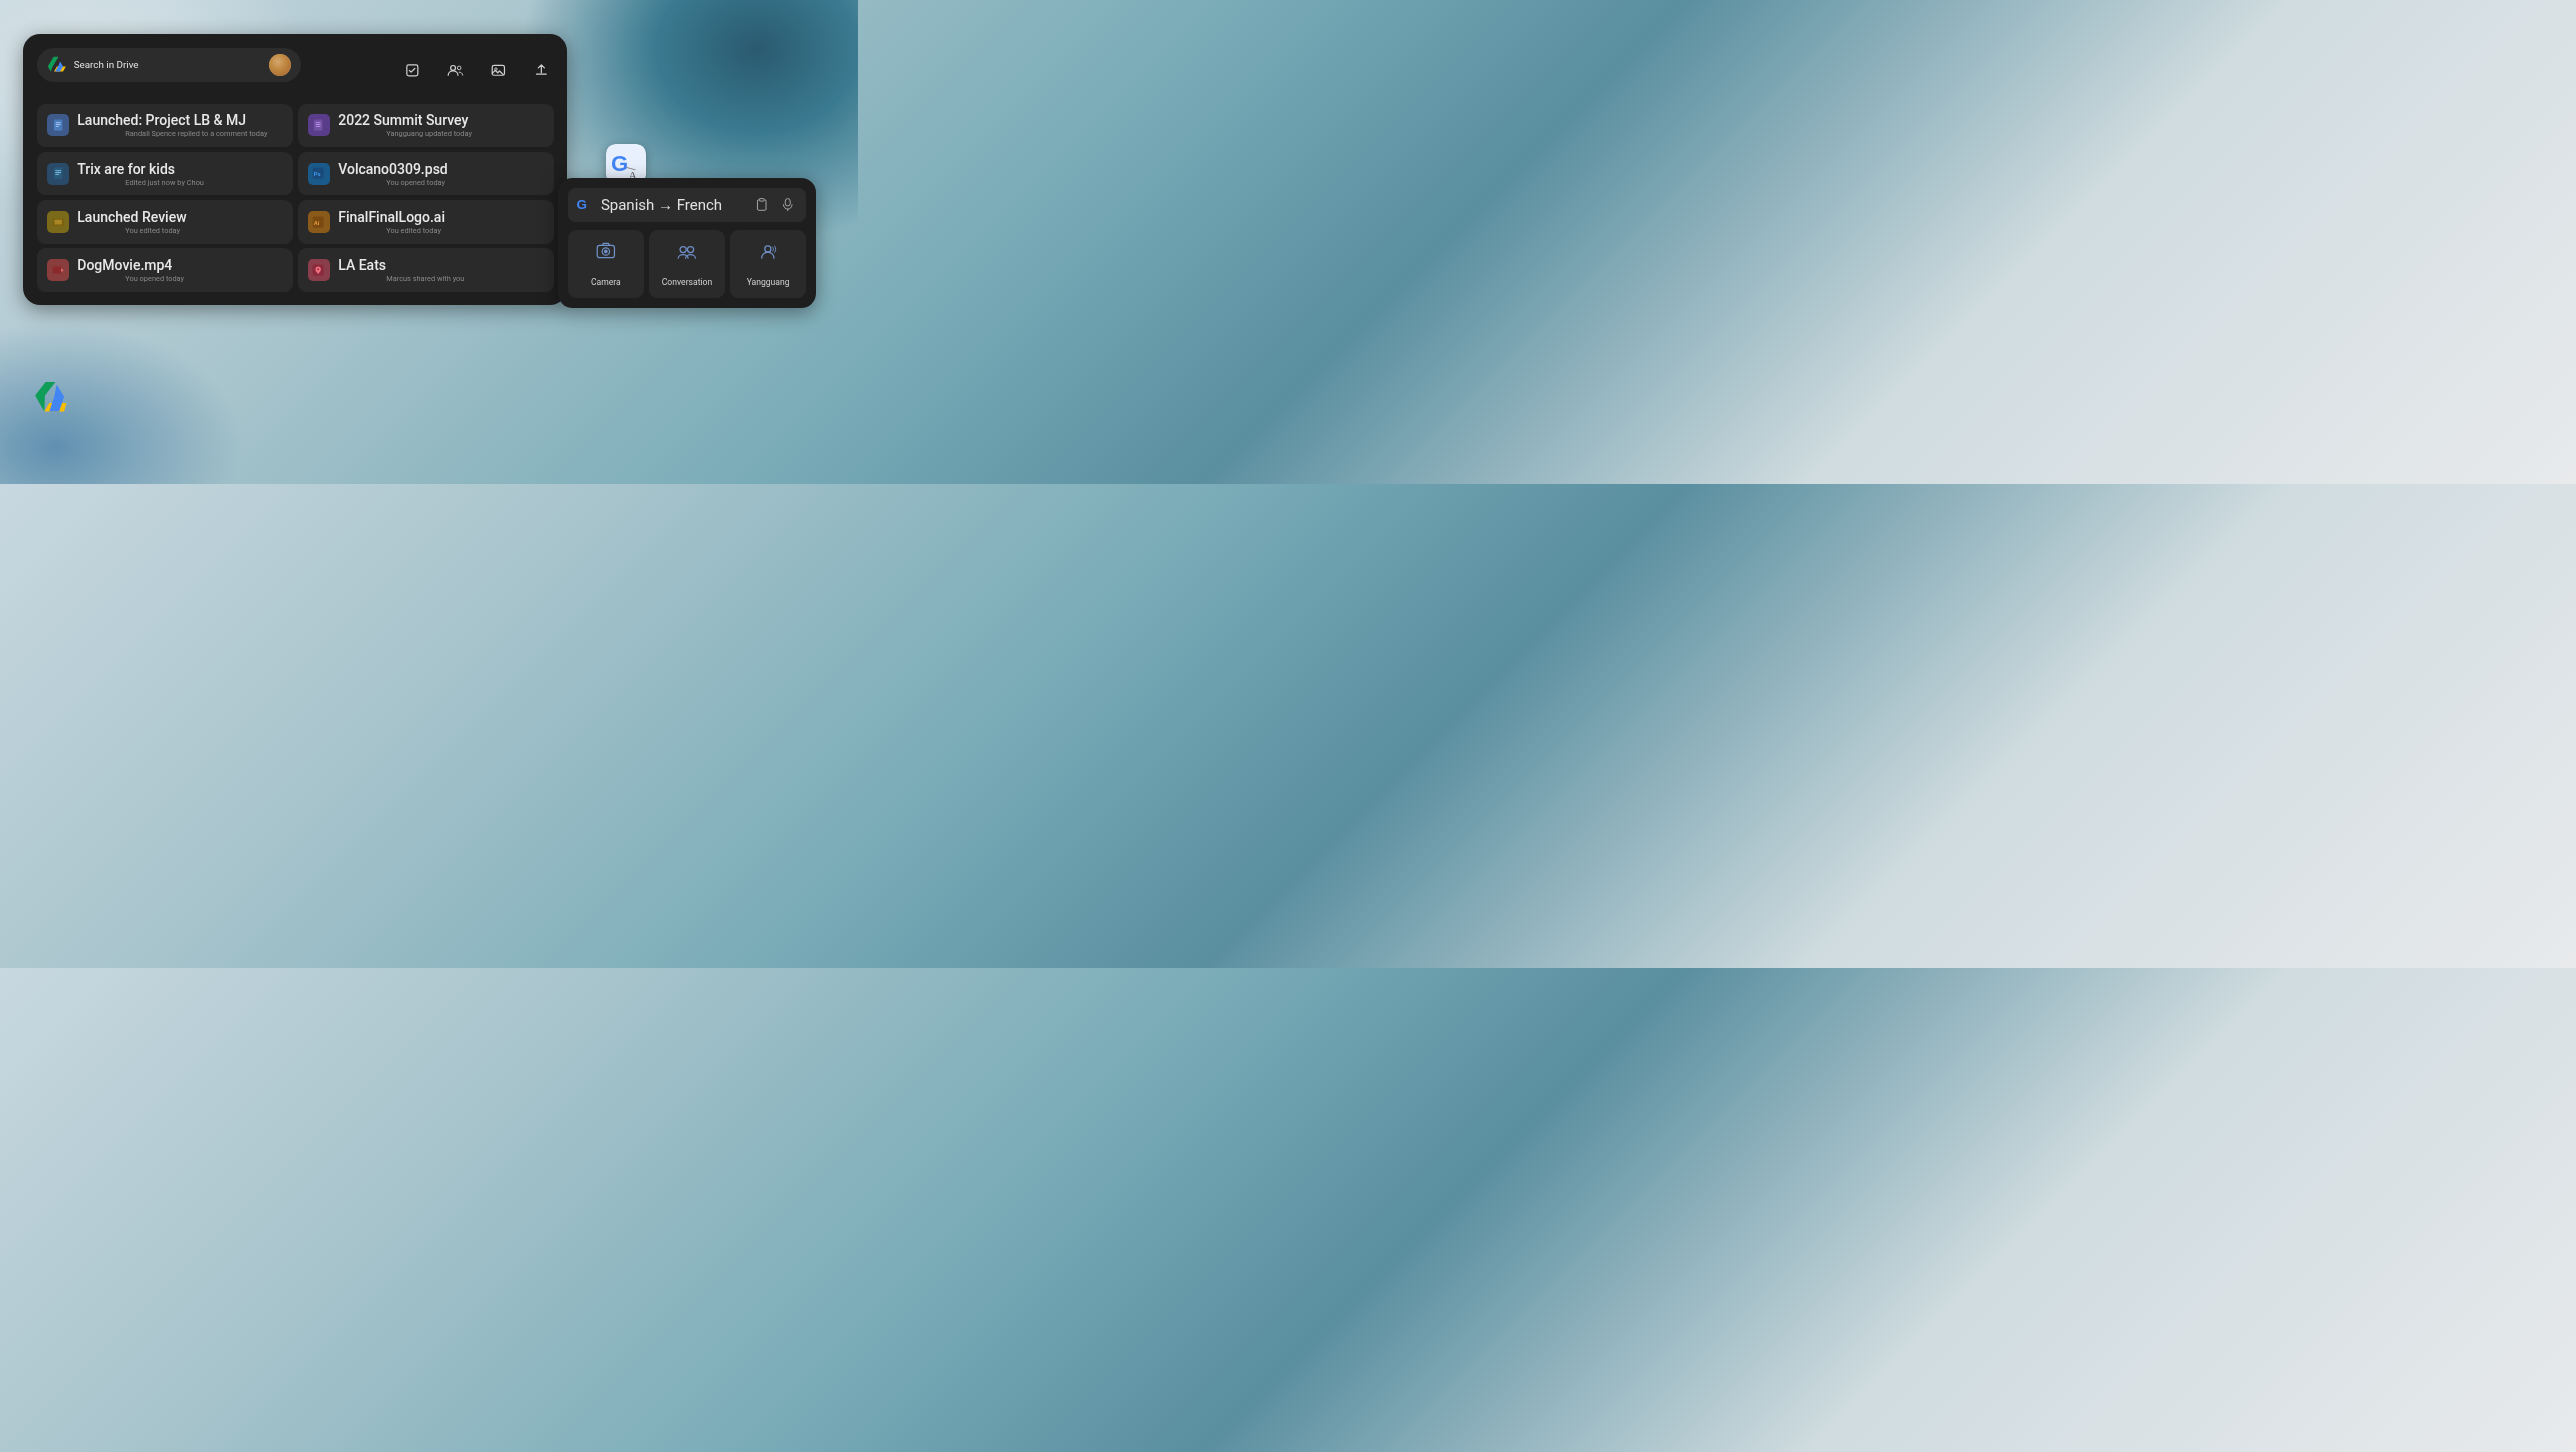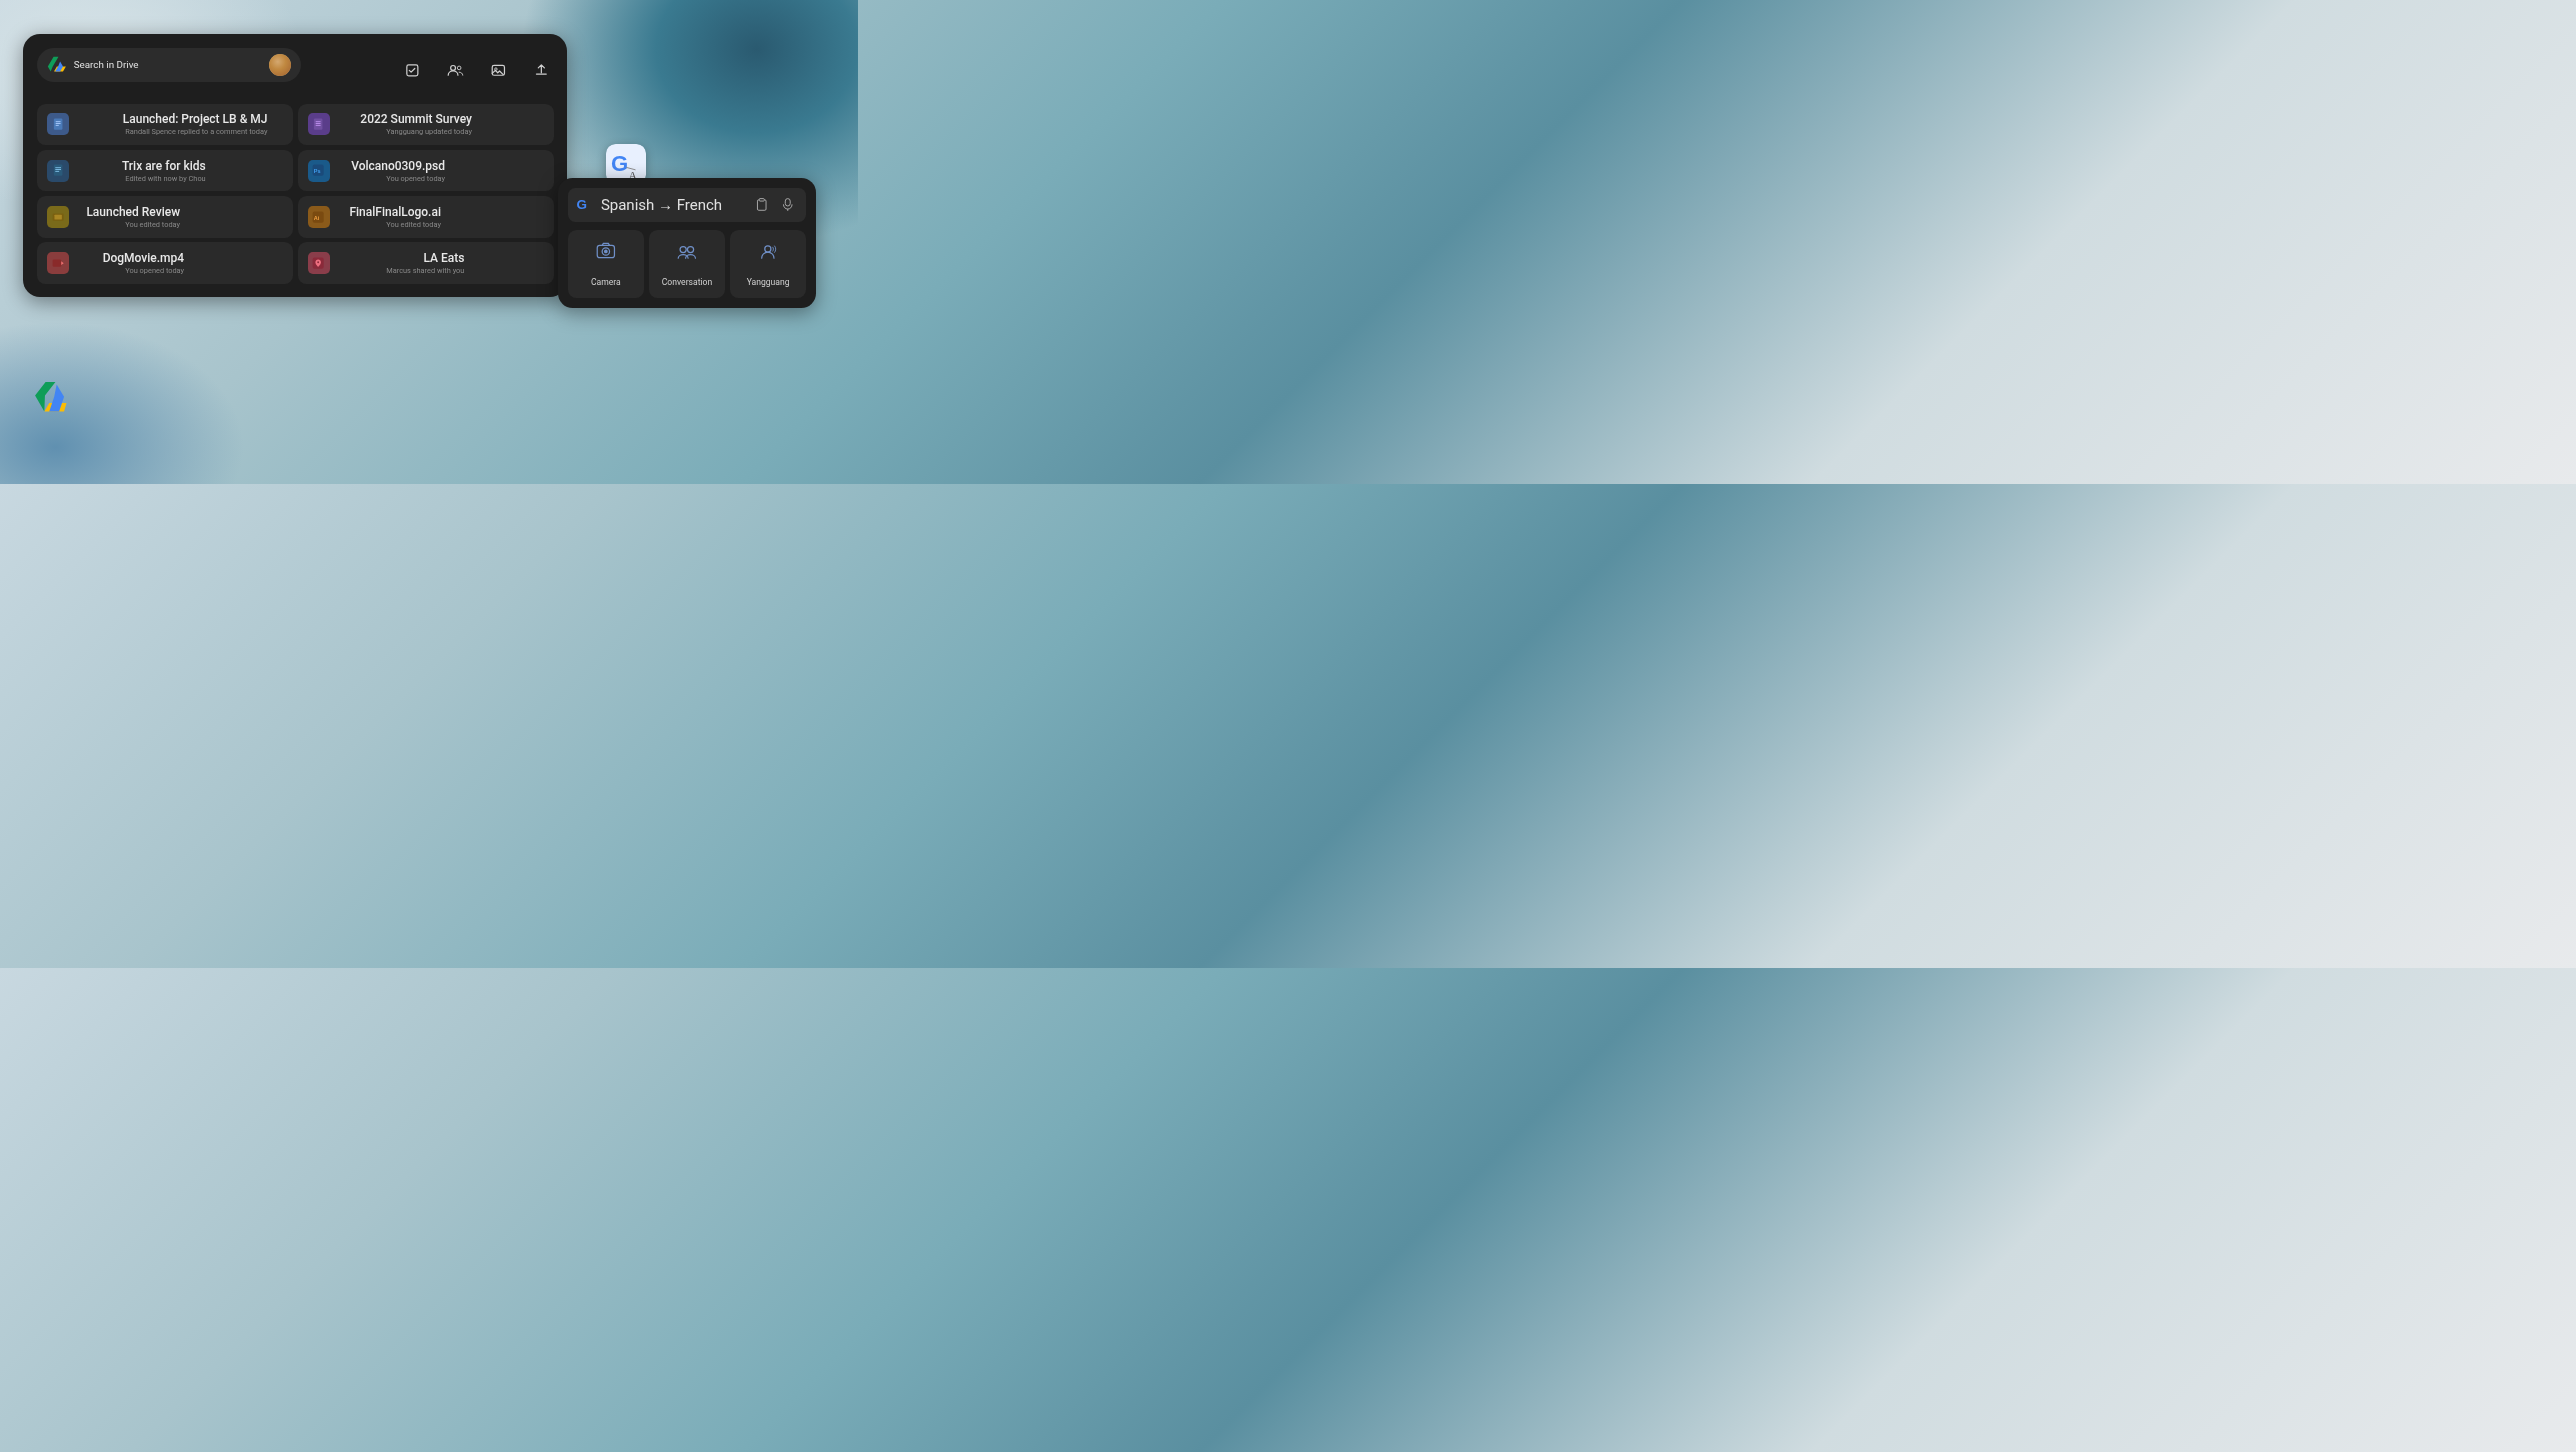--- a/index.html
+++ b/index.html
@@ -148,23 +148,22 @@
     .icon-ai { background: #8a5a1a; color: #f0a040; }
     .icon-maps { background: #8a3d4a; color: #f07a8a; }
 
     .file-info {
       display: flex;
       flex-direction: column;
     }
 
     .file-name {
       color: #e8e8e8;
-      font-size: 12px;
+      font-size: 14px;
       font-weight: 500;
-      text-align: right;
     }
 
     .file-meta {
       color: #888888;
       font-size: 7.4px;
       margin-top: 1.2px;
       margin-left: 48px;
     }
 
     
@@ -328,21 +327,21 @@
 
     <div class="file-item">
       <div class="file-icon icon-docs" style="background:#2a4a6a;">
         <svg width="12.3" height="12.3" viewBox="0 0 20 20" fill="none">
           <rect x="3" y="1" width="14" height="18" rx="2" fill="#2a5a7a"></rect>
           <path d="M6 6h8M6 9h8M6 12h5" stroke="#80c0e8" stroke-width="1.5" stroke-linecap="round"></path>
         </svg>
       </div>
       <div class="file-info">
         <span class="file-name">Trix are for kids</span>
-        <span class="file-meta">Edited with now by Chou</span>
+        <span class="file-meta">Edited just now by Chou</span>
       </div>
     </div>
 
     <div class="file-item">
       <div class="file-icon icon-ps">
         <svg width="12.3" height="12.3" viewBox="0 0 20 20" fill="none" style="font-size:16px">
           <rect x="1" y="1" width="18" height="18" rx="3" fill="#1a4a7a"></rect>
           <text x="3" y="14" font-size="9" fill="#40a0f0" font-family="Arial" font-weight="bold">Ps</text>
         </svg>
       </div>

